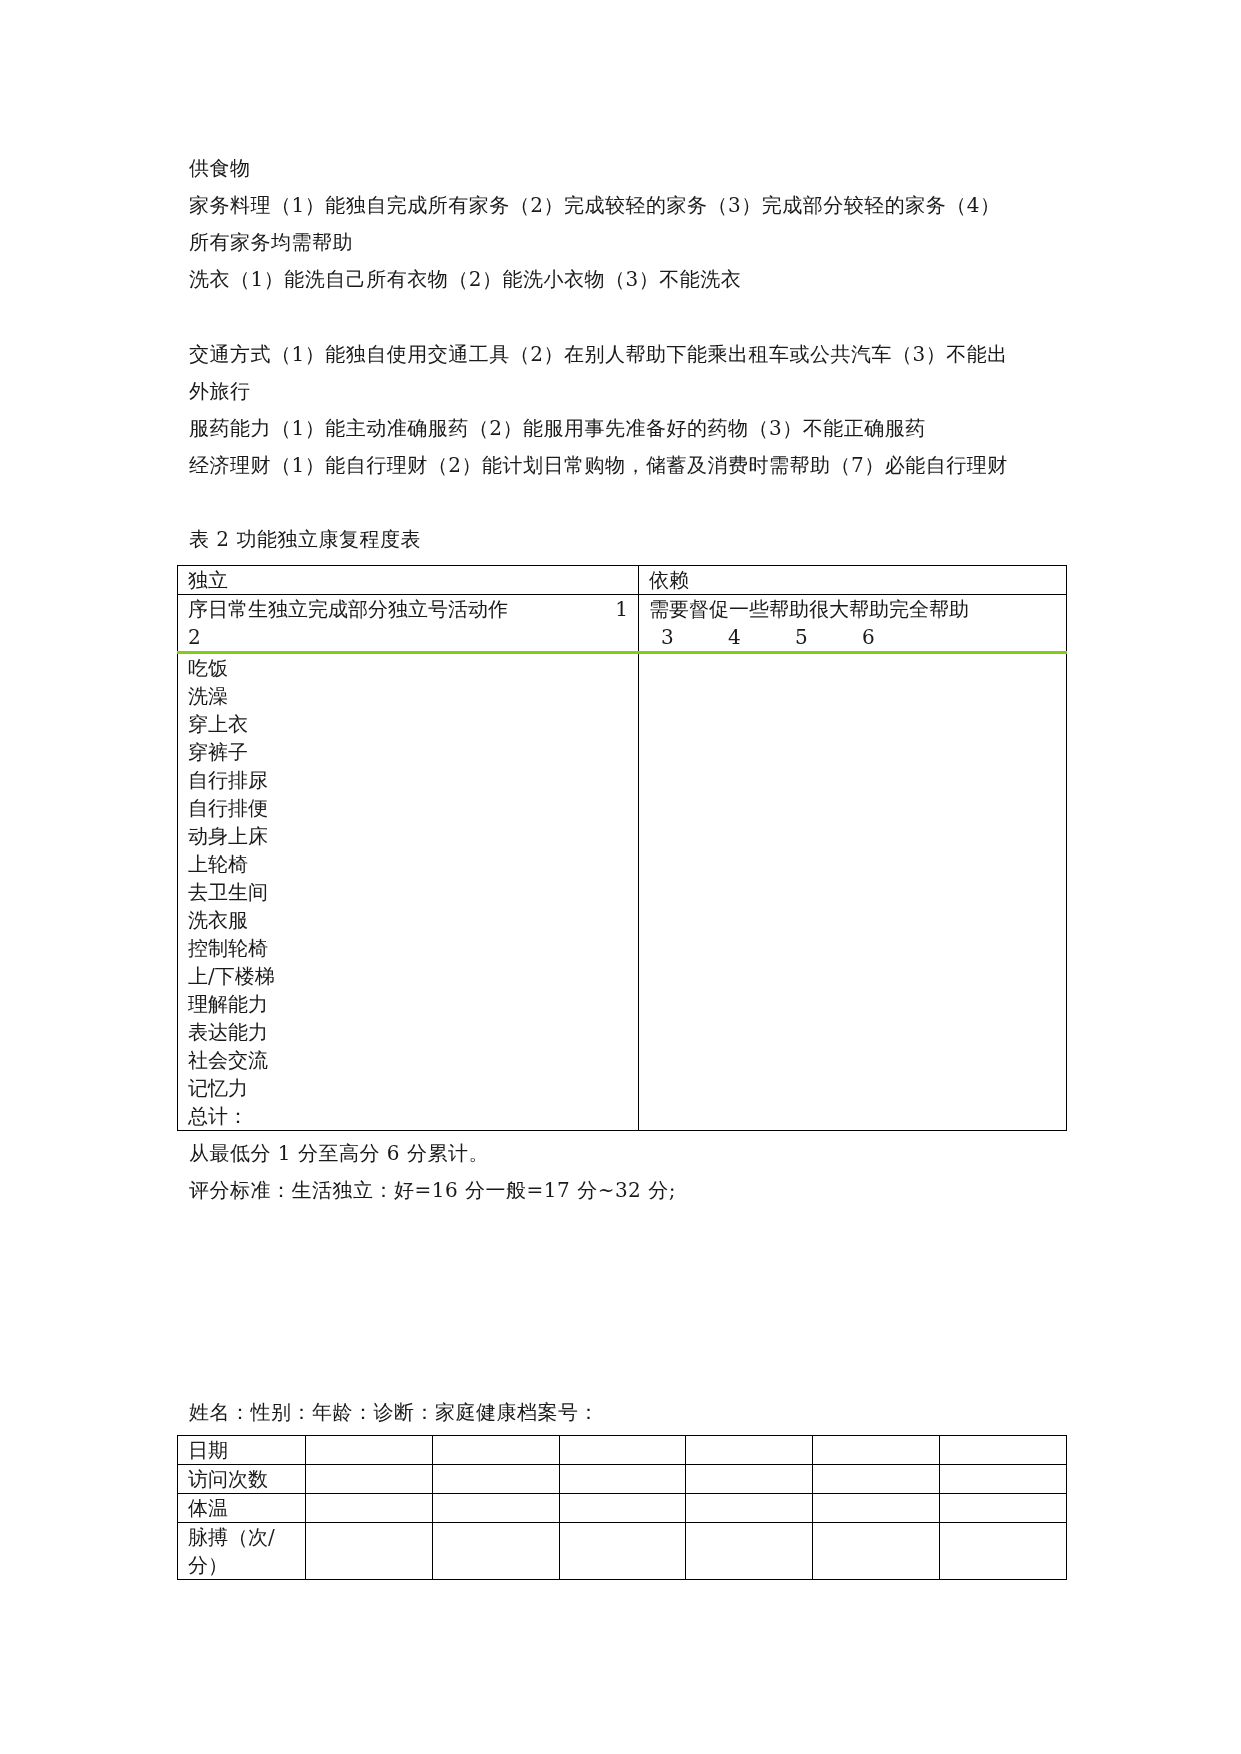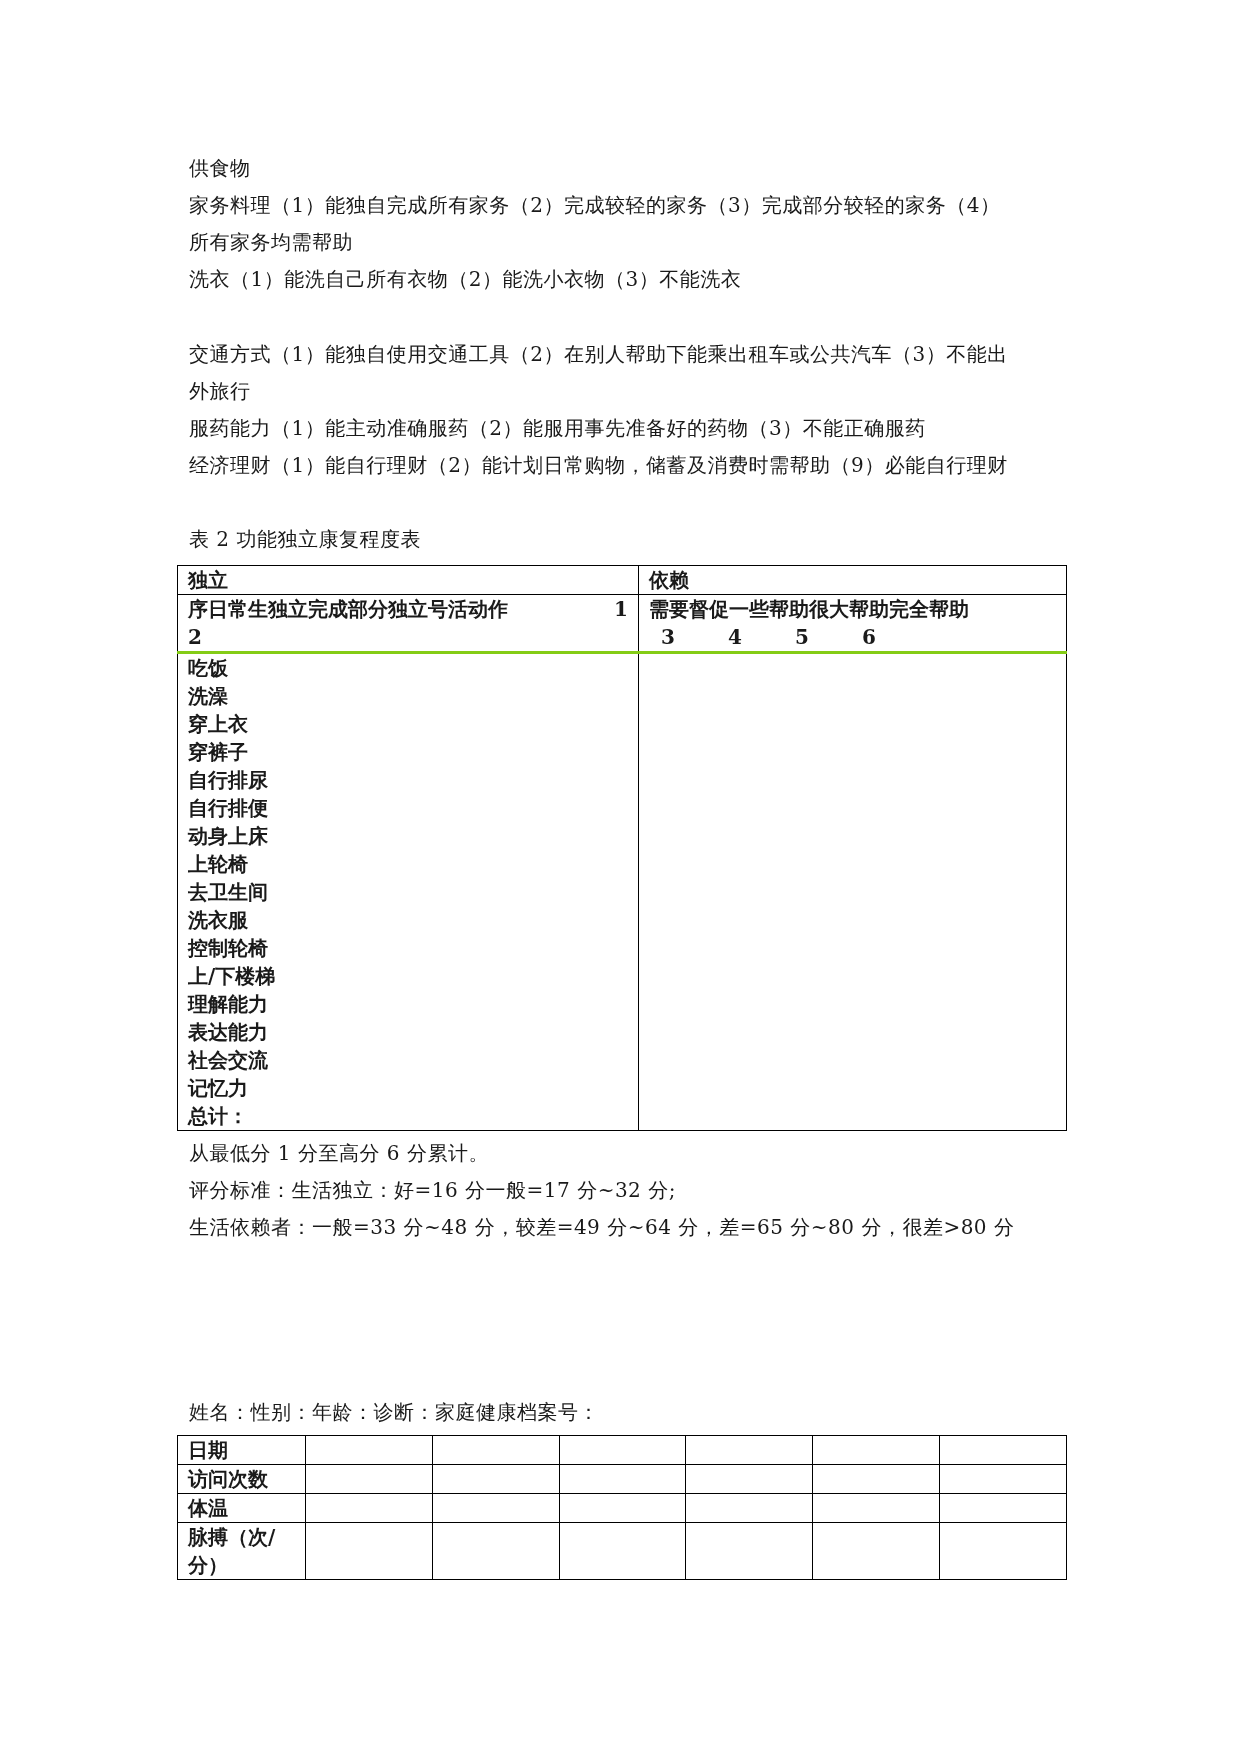--- a/index.html
+++ b/index.html
@@ -7,21 +7,21 @@
       width: 1241px; height: 1754px; position: relative; overflow: hidden;
       font-family: "DejaVu Serif", "Liberation Serif", serif;
       color: #1a1a1a;
     }
     .page { position: absolute; left: 0; top: 0; width: 1241px; height: 1754px; }
     .line {
       position: absolute; left: 189px; font-size: 20px; line-height: 28px;
       white-space: nowrap; letter-spacing: 0.5px;
     }
     .center { left: 0; width: 1241px; text-align: center; }
-    table { border-collapse: collapse; position: absolute; font-weight: bold; }
+    table { border-collapse: collapse; position: absolute; }
     td {
       border: 1.5px solid #000; padding: 0 10px; font-size: 20px;
       line-height: 28px; vertical-align: top; white-space: nowrap;
     }
     #t2 { left: 177px; top: 565px; width: 890px; }
     #t2 td.c1 { width: 440px; }
     #t2 tr.hdr2 td { border-bottom: 3px solid #84cc16; }
     .hdr2 .rightnum { float: right; }
     .nums span { display: inline-block; width: 67px; padding-left: 12px; box-sizing: border-box; }
     .act { display: block; }
@@ -33,21 +33,21 @@
 <body>
 
 <div class="page">
   <div class="line" style="top:154px">供食物</div>
   <div class="line" style="top:191px">家务料理（1）能独自完成所有家务（2）完成较轻的家务（3）完成部分较轻的家务（4）</div>
   <div class="line" style="top:228px">所有家务均需帮助</div>
   <div class="line" style="top:265px">洗衣（1）能洗自己所有衣物（2）能洗小衣物（3）不能洗衣</div>
   <div class="line" style="top:340px">交通方式（1）能独自使用交通工具（2）在别人帮助下能乘出租车或公共汽车（3）不能出</div>
   <div class="line" style="top:377px">外旅行</div>
   <div class="line" style="top:414px">服药能力（1）能主动准确服药（2）能服用事先准备好的药物（3）不能正确服药</div>
-  <div class="line" style="top:451px">经济理财（1）能自行理财（2）能计划日常购物，储蓄及消费时需帮助（9）必能自行理财</div>
+  <div class="line" style="top:451px">经济理财（1）能自行理财（2）能计划日常购物，储蓄及消费时需帮助（7）必能自行理财</div>
   <div class="line" style="top:525px">表 2   功能独立康复程度表</div>
 
   <table id="t2">
     <tbody>
         <tr>
       <td class="c1">独立</td>
       <td>依赖</td>
     </tr>
     <tr class="hdr2">
       <td class="c1">
@@ -82,21 +82,20 @@
             <span class="act">记忆力</span>
             <span class="act">总计：</span>
           </td>
       <td></td>
     </tr>
   </tbody>
     </table>
 
   <div class="line" style="top:1139px">从最低分 1 分至高分 6 分累计。</div>
   <div class="line" style="top:1176px">评分标准：生活独立：好=16 分一般=17 分~32 分;</div>
-  <div class="line" style="top:1213px">生活依赖者：一般=33 分~48 分，较差=49 分~64 分，差=65 分~80 分，很差&gt;80 分</div>
 
   <div class="line" style="top:1398px">姓名：性别：年龄：诊断：家庭健康档案号：</div>
 
   <table id="t3">
     <tbody>
         <tr>
       <td>日期</td>
       <td></td>
           <td></td>
           <td></td>

